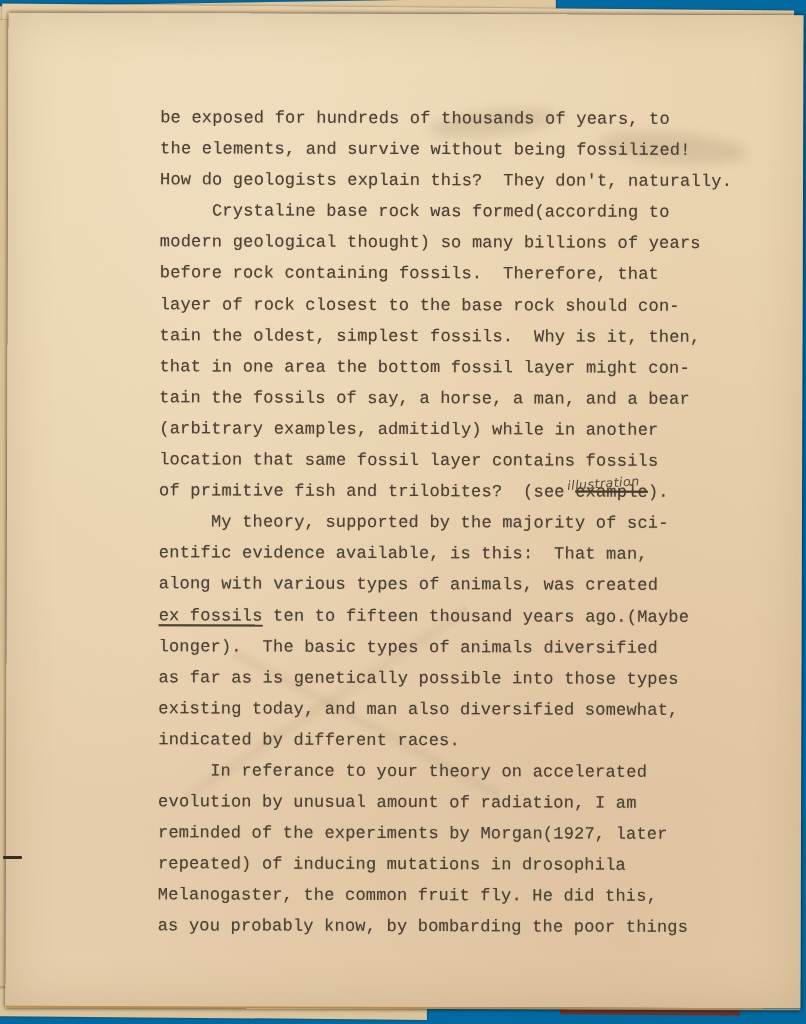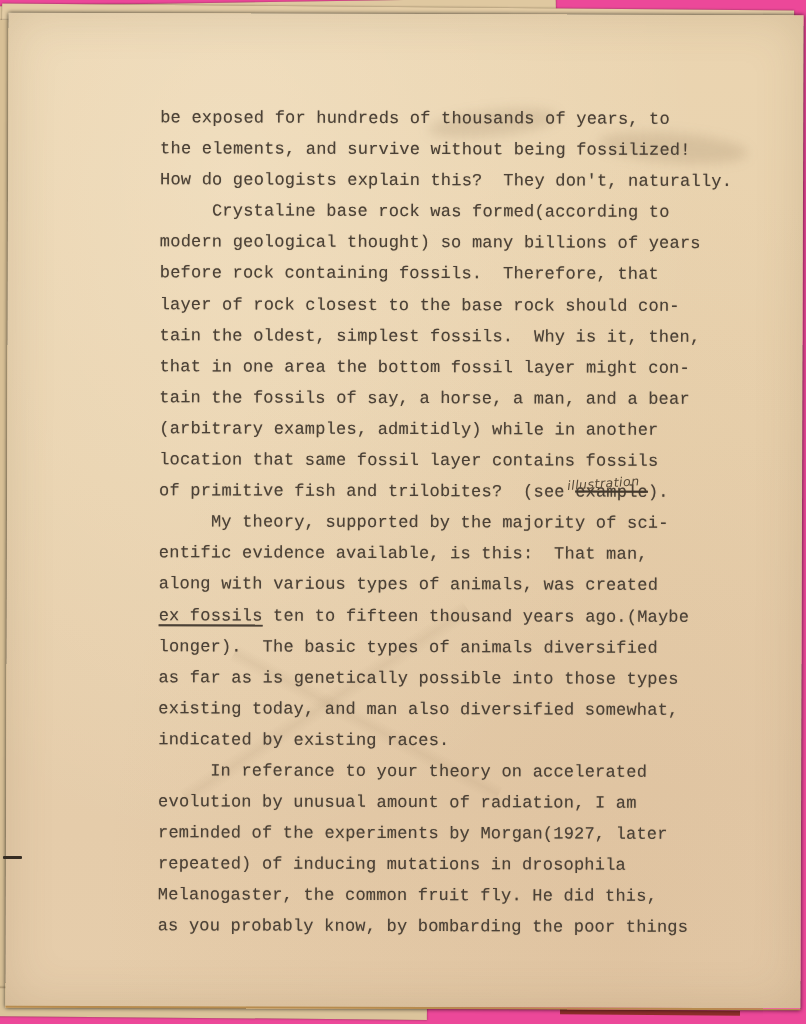--- a/index.html
+++ b/index.html
@@ -4,21 +4,21 @@
 <style>
   html, body {
     margin: 0;
     padding: 0;
     background: #000;
   }
   .scene {
     position: relative;
     width: 806px;
     height: 1024px;
-    background: #ec4899;
+    background: #0369a1;
     overflow: hidden;
     font-family: "Liberation Mono", "DejaVu Sans Mono", monospace;
   }
   
   .sheet {
     position: absolute;
     background: #dcc59d;
     box-shadow: 0 0 2px rgba(40,28,14,0.6);
   }
   .sheet-top-a {
@@ -158,21 +158,21 @@
         <div class="line"><span class="seg normal">(arbitrary examples, admitidly) while in another</span></div>
         <div class="line"><span class="seg normal">location that same fossil layer contains fossils</span></div>
         <div class="line"><span class="seg normal">of primitive fish and trilobites?  (see </span><span class="noted"><span class="handwritten-note">illustration</span><span class="seg strike">example</span></span><span class="seg normal">).</span></div>
         <div class="line"><span class="seg normal">     My theory, supported by the majority of sci-</span></div>
         <div class="line"><span class="seg normal">entific evidence available, is this:  That man,</span></div>
         <div class="line"><span class="seg normal">along with various types of animals, was created</span></div>
         <div class="line"><span class="seg underline">ex fossils</span><span class="seg normal"> ten to fifteen thousand years ago.(Maybe</span></div>
         <div class="line"><span class="seg normal">longer).  The basic types of animals diversified</span></div>
         <div class="line"><span class="seg normal">as far as is genetically possible into those types</span></div>
         <div class="line"><span class="seg normal">existing today, and man also diversified somewhat,</span></div>
-        <div class="line"><span class="seg normal">indicated by existing races.</span></div>
+        <div class="line"><span class="seg normal">indicated by different races.</span></div>
         <div class="line"><span class="seg normal">     In referance to your theory on accelerated</span></div>
         <div class="line"><span class="seg normal">evolution by unusual amount of radiation, I am</span></div>
         <div class="line"><span class="seg normal">reminded of the experiments by Morgan(1927, later</span></div>
         <div class="line"><span class="seg normal">repeated) of inducing mutations in drosophila</span></div>
         <div class="line"><span class="seg normal">Melanogaster, the common fruit fly. He did this,</span></div>
         <div class="line"><span class="seg normal">as you probably know, by bombarding the poor things</span></div>
       </div>
   </div>
 
   <div class="margin-mark"></div>

